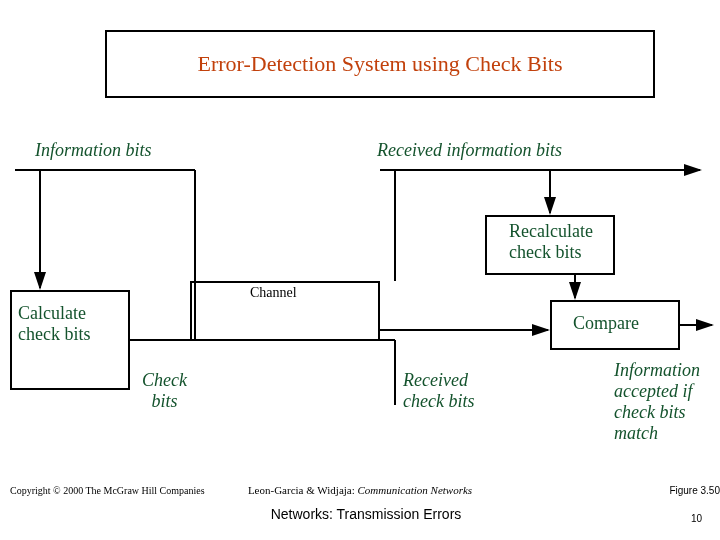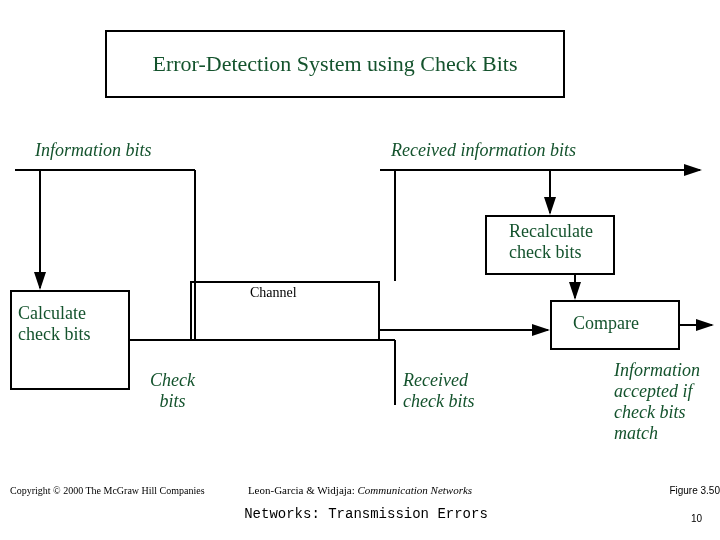--- a/index.html
+++ b/index.html
@@ -8,29 +8,29 @@
     height: 540px;
     background: #fff;
     font-family: Georgia, 'Times New Roman', serif;
     position: relative;
     overflow: hidden;
   }
   .title-box {
     position: absolute;
     left: 105px;
     top: 30px;
-    width: 460px;
+    width: 550px;
     height: 68px;
     border: 2px solid #000;
     background: #fff;
     display: flex;
     align-items: center;
     justify-content: center;
     font-size: 22px;
-    color: #14532d;
+    color: #c2410c;
   }
   .label {
     position: absolute;
     font-size: 18px;
     color: #14532d;
     font-style: italic;
     white-space: pre-line;
   }
   .box {
     position: absolute;
@@ -74,21 +74,21 @@
     font-size: 10px;
     font-family: Arial, sans-serif;
     font-style: normal;
   }
   .footer-sub {
     position: absolute;
     left: 0; right: 0;
     bottom: 18px;
     text-align: center;
     font-size: 14px;
-    font-family: Liberation Mono, monospace;
+    font-family: Liberation Sans, sans-serif;
     font-style: normal;
     margin-left: 12px;
   }
   .page-num {
     position: absolute;
     right: 18px;
     bottom: 16px;
     font-size: 10px;
     font-family: Arial, sans-serif;
     font-style: normal;
@@ -102,37 +102,37 @@
   }
 </style>
 </head>
 <body>
 
 <div class="title-box">
   <span>Error-Detection System using Check Bits</span>
 </div>
 
 <div class="label" style="left:35px; top:140px;">Information bits</div>
-<div class="label" style="left:391px; top:140px;">Received information bits</div>
+<div class="label" style="left:377px; top:140px;">Received information bits</div>
 
 <div class="box recalc-box"></div>
 <div class="label" style="left:495px; top:221px; font-style:normal;margin-left:14px;">Recalculate
 check bits</div>
 
 <div class="box channel-box"></div>
 <div class="channel-label">Channel</div>
 
 <div class="box calc-box"></div>
 <div class="label" style="left:18px; top:303px; font-style:normal;">Calculate
 check bits</div>
 
 <div class="box compare-box"></div>
 <div class="label" style="left:573px; top:313px; font-style:normal;">Compare</div>
 
-<div class="label" style="left:142px; top:370px; text-align:center;margin-left:8px;">Check
+<div class="label" style="left:142px; top:370px; text-align:center;">Check
 bits</div>
 
 <div class="label" style="left:403px; top:370px;">Received
 check bits</div>
 
 <div class="label" style="left:614px; top:360px;">Information
 accepted if
 check bits
 match</div>
 

